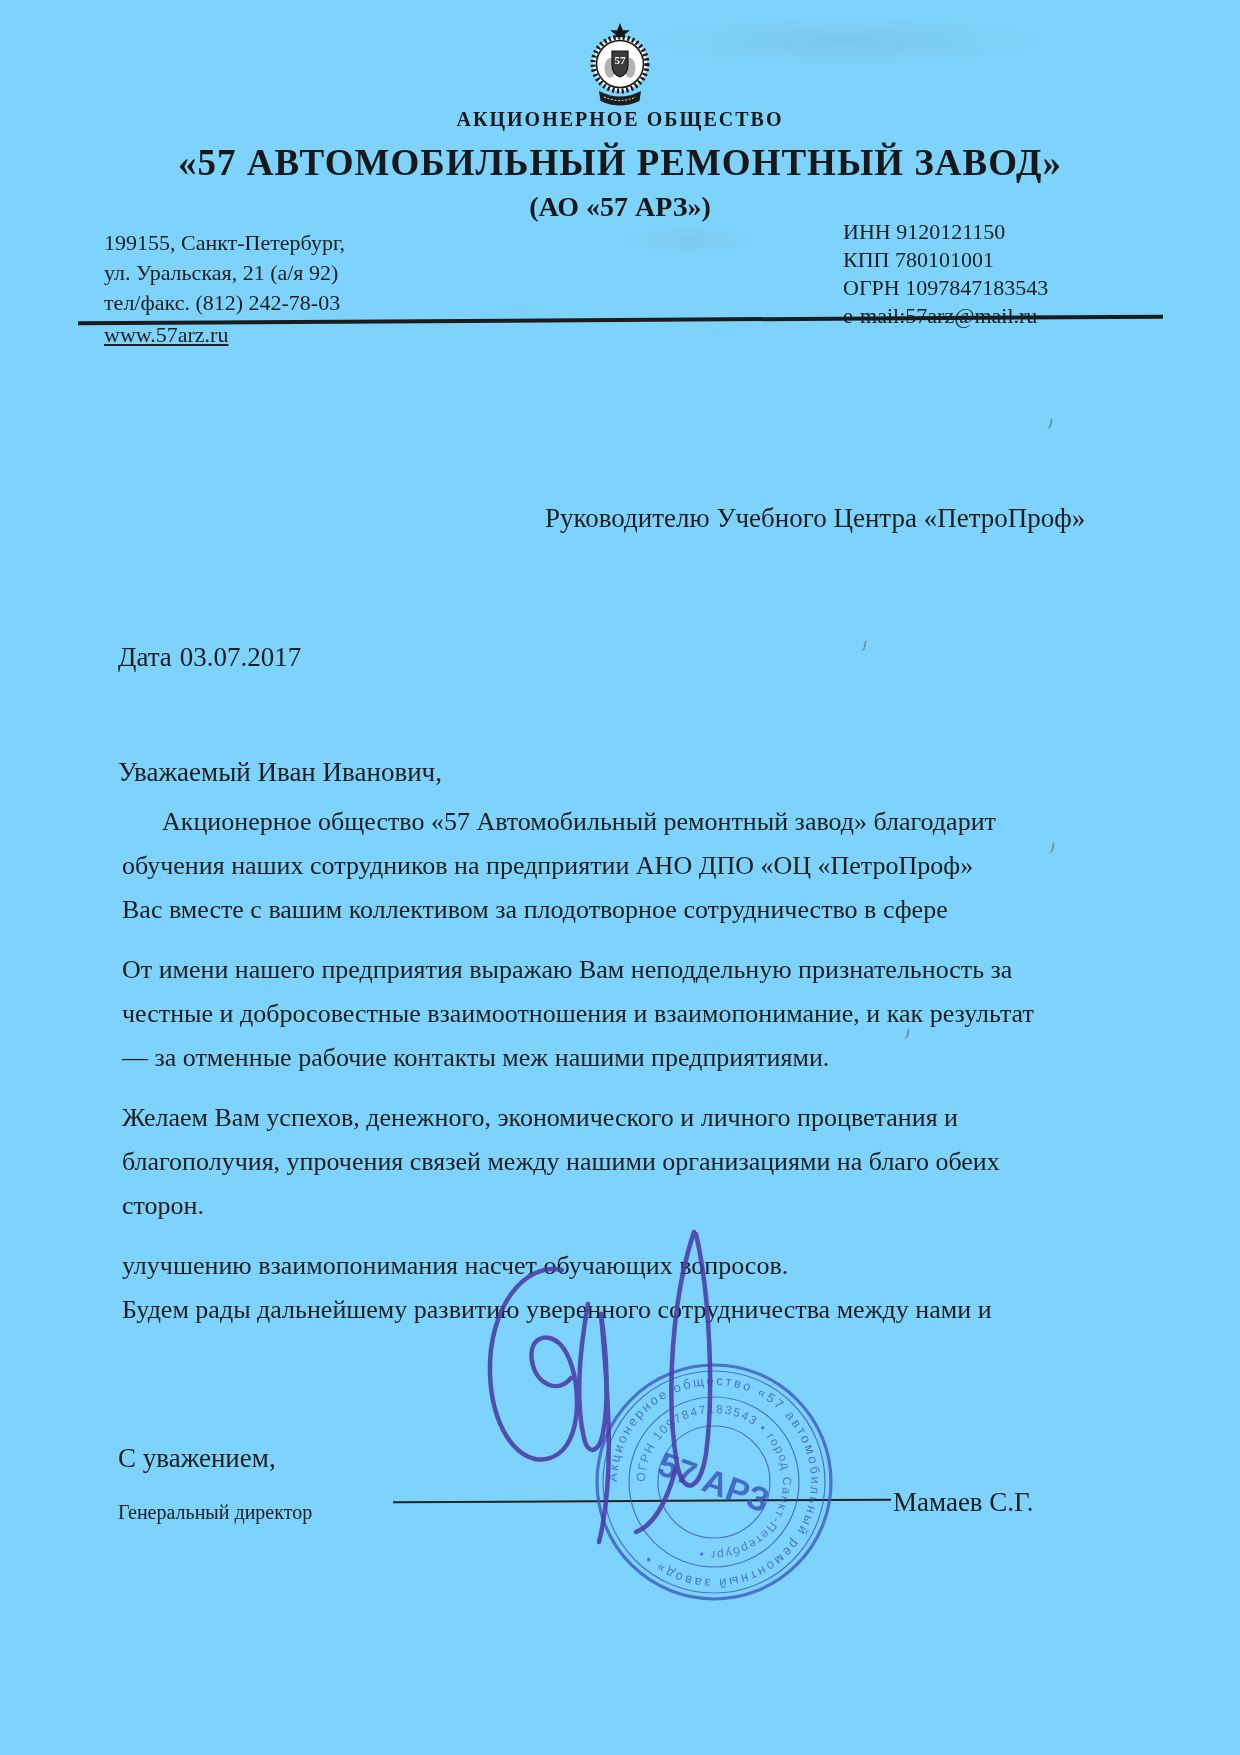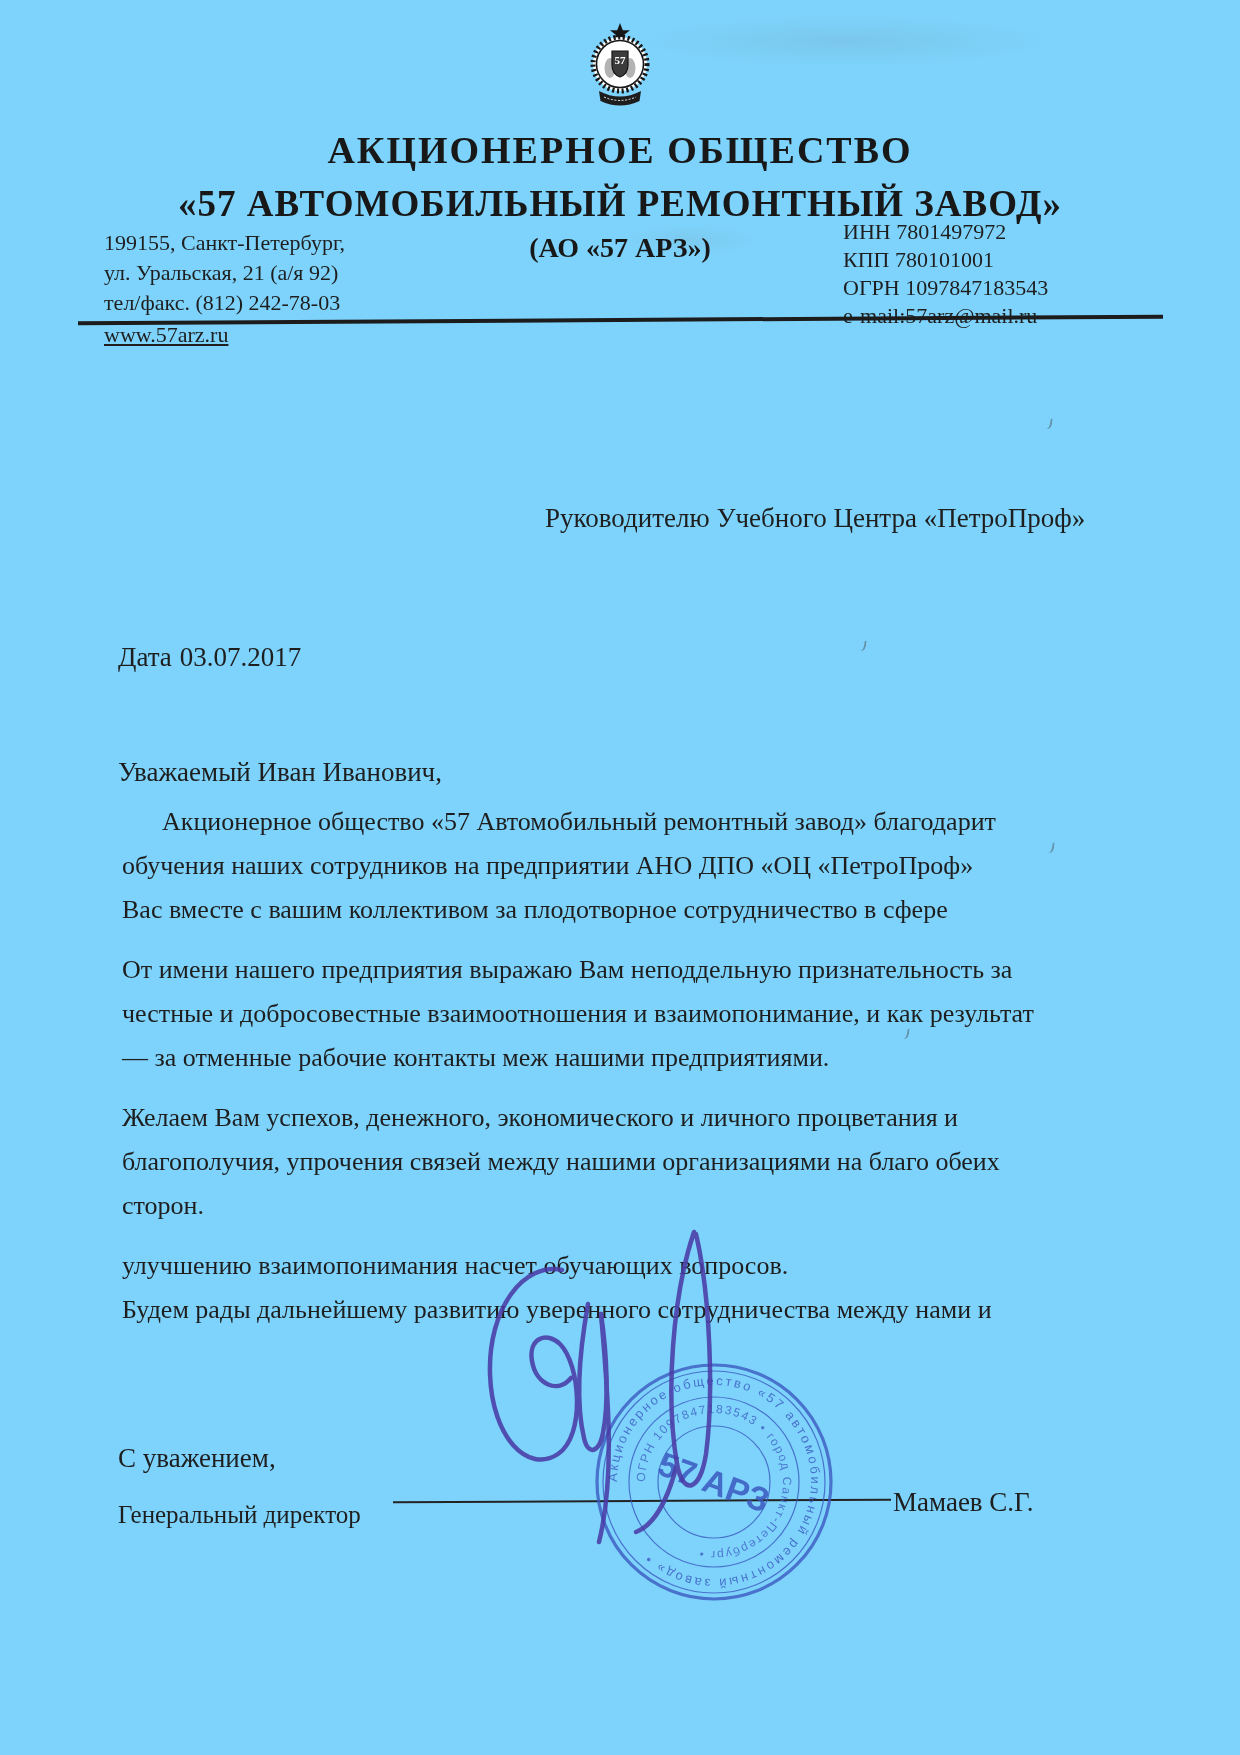--- a/index.html
+++ b/index.html
@@ -8,39 +8,39 @@
     width:1240px;height:1755px;
     margin:0 auto;
     background:#7dd3fc;
     font-family:"Liberation Serif", serif;
     color:#1e1e1e;
     overflow:hidden;
   }
   
   .logo{position:absolute;left:588px;top:22px;width:64px;height:94px;}
   .title-block{position:absolute;top:108px;left:0;width:100%;text-align:center;font-weight:bold;color:#181818;}
-  .title-line1{font-size:38px;letter-spacing:2px;margin-top:20px;}
+  .title-line1{font-size:20px;letter-spacing:2px;}
   .title-line2{font-size:37px;letter-spacing:1px;margin-top:10px;}
   .title-line3{font-size:28px;margin-top:7px;}
   .contact-left{position:absolute;left:104px;top:228px;font-size:22px;line-height:30px;}
   .website{display:inline-block;margin-top:2px;text-decoration:underline;color:#1e1e1e;text-align:right;}
   .contact-right{position:absolute;left:843px;top:218px;font-size:22px;line-height:28px;}
   .head-rule{position:absolute;left:78px;top:318px;width:1085px;height:4px;background:#1c1c1c;transform:rotate(-0.35deg);}
   
   .addressee{position:absolute;left:545px;top:503px;font-size:27px;}
   .date-line{position:absolute;left:118px;top:642px;font-size:27px;}
   .date-line .val{margin-left:8px;}
   .salutation{position:absolute;left:118px;top:757px;font-size:27px;}
   .body-text{position:absolute;left:110px;top:800px;width:1080px;font-size:26px;}
   .body-text .line{line-height:44px;white-space:nowrap;}
   .body-text .para{margin-bottom:16px;margin-left:12px;}
   .body-text .indent{padding-left:40px;}
   
   .regards{position:absolute;left:118px;top:1443px;font-size:27px;}
-  .position{position:absolute;left:118px;top:1501px;font-size:25px;}
+  .position{position:absolute;left:118px;top:1501px;font-size:20px;}
   .sig-rule{position:absolute;left:393px;top:1500px;width:498px;border-bottom:2.5px solid #232323;transform:rotate(-0.3deg);z-index:1;}
   .signed-name{position:absolute;left:893px;top:1487px;font-size:27px;z-index:1;}
   
   .stamp{position:absolute;left:592px;top:1360px;width:244px;height:244px;z-index:2;}
   .stamp text{font-family:"Liberation Sans", sans-serif;}
   .signature{position:absolute;left:466px;top:1212px;width:312px;height:352px;z-index:3;}
   
   .smudge{position:absolute;pointer-events:none;}
   .smudge.s1{left:640px;top:16px;width:410px;height:50px;
     background:radial-gradient(ellipse at center, rgba(110,110,110,0.12), rgba(110,110,110,0) 70%);}
@@ -84,21 +84,21 @@
   </div>
 
   <div class="contact-left">
     <div>199155, Санкт-Петербург,</div>
     <div>ул. Уральская, 21  (а/я 92)</div>
     <div>тел/факс. (812) 242-78-03</div>
     <span class="website">www.57arz.ru</span>
   </div>
 
   <div class="contact-right">
-    <div>ИНН 7801497972</div>
+    <div>ИНН 9120121150</div>
     <div>КПП 780101001</div>
     <div>ОГРН 1097847183543</div>
     <div>e-mail:57arz@mail.ru</div>
   </div>
 
   <div class="head-rule"></div>
 
   <div class="addressee">Руководителю Учебного Центра «ПетроПроф»</div>
 
   <div class="date-line">

